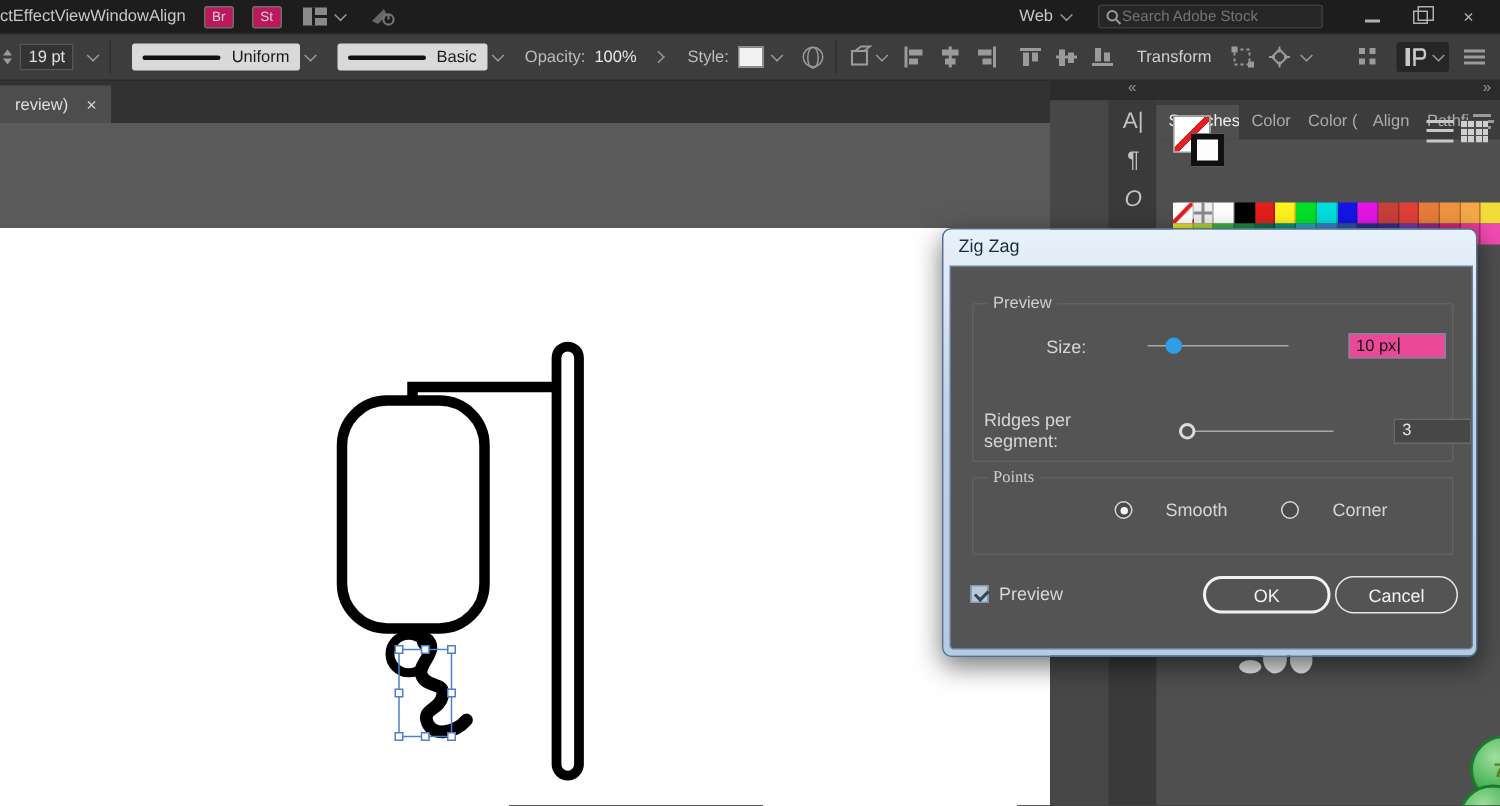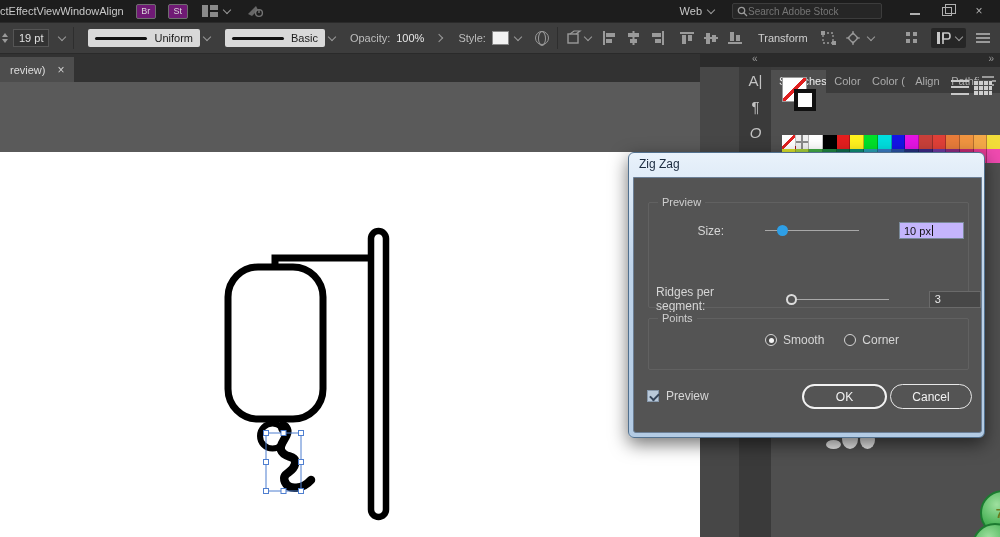--- a/index.html
+++ b/index.html
@@ -3,21 +3,21 @@
 <meta charset="utf-8">
 <style>
   * { margin:0; padding:0; box-sizing:border-box; }
   html,body { width:1000px; height:537px; overflow:hidden; background:#000; }
   body { font-family:"Liberation Sans", sans-serif; }
   .screen { position:relative; width:1000px; height:537px; background:#3d3d3d; overflow:hidden; }
 
   
   .menubar { position:absolute; left:0; top:0; width:1000px; height:22px; background:#1d1d1d; display:flex; align-items:center; color:#c8c8c8; font-size:11px; }
   .menu-item { padding:0 0; height:22px; line-height:22px; cursor:default; }
-  .mb-btn { width:20px; height:15px; background:#701a75; border:1px solid #6e6e6e; border-radius:2px; color:#d8d8d8; font-size:9px; text-align:center; line-height:13px; margin-left:12px; }
+  .mb-btn { width:20px; height:15px; background:#be185d; border:1px solid #6e6e6e; border-radius:2px; color:#d8d8d8; font-size:9px; text-align:center; line-height:13px; margin-left:12px; }
   .ws-icon { width:16px; height:12px; margin-left:14px; display:inline-block; background:#8a8a8a; position:relative; }
   .ws-icon::after { content:""; position:absolute; left:6px; top:0; width:2px; height:12px; background:#1d1d1d; }
   .ws-icon::before { content:""; position:absolute; left:8px; top:5px; width:8px; height:2px; background:#1d1d1d; z-index:1; }
   .chev { width:6px; height:6px; border-right:1.5px solid #9a9a9a; border-bottom:1.5px solid #9a9a9a; transform:rotate(45deg); display:inline-block; margin:0 0 2px 6px; }
   .share-icon { margin-left:16px; opacity:.8; }
   .mb-right { margin-left:auto; display:flex; align-items:center; }
   .ws-select { display:flex; align-items:center; color:#c8c8c8; margin-right:18px; }
   .searchbox { width:150px; height:16px; background:#262626; border:1px solid #3c3c3c; border-radius:2px; display:flex; align-items:center; padding:0 4px; margin-right:24px; }
   .searchbox input { background:transparent; border:none; outline:none; color:#8a8a8a; font-size:10px; width:120px; font-family:"Liberation Sans", sans-serif; }
   .win-controls { display:flex; align-items:center; gap:14px; margin-right:12px; color:#b0b0b0; }
@@ -97,35 +97,35 @@
   .dialog { position:absolute; left:628px; top:152px; width:357px; height:286px; z-index:10;
     background:linear-gradient(#e9f2fb,#bfd4ea 40%,#b3cbe4); border:1px solid #52718f; border-radius:6px;
     box-shadow:0 6px 18px rgba(0,0,0,.55); }
   .dlg-title { position:absolute; left:10px; top:4px; font-size:12px; color:#1c2c40; }
   .dlg-body { position:absolute; left:4px; top:24px; width:349px; height:256px; background:#545454; border:1px solid #6b7f96; border-radius:0 0 3px 3px; color:#d6d6d6; font-size:12px; }
   .group { position:absolute; border:1px solid rgba(255,255,255,.08); border-radius:2px; }
   .g-options { left:14px; top:24px; width:321px; height:106px; }
   .g-points  { left:14px; top:140px; width:321px; height:52px; }
   .sec-label { position:absolute; font-size:11px; color:#cfcfcf; background:#545454; padding:0 4px; }
   .l-options { left:24px; top:18px; }
-  .l-points  { left:24px; top:134px; }
+  .l-points  { left:24px; top:134px;font-family:Liberation Serif, serif; }
   .dlg-row { position:absolute; display:flex; align-items:center;gap:33px; }
   .r-size { left:30px; top:44px; width:300px; }
   .size-lab { width:90px; text-align:right; padding-right:8px; }
   .slider { position:relative; width:128px; height:12px; }
   .slider .track { position:absolute; left:0; right:0; top:5.5px; height:1px; background:#a8a8a8; }
   .thumb-filled { position:absolute; top:0.5px; width:11px; height:11px; border-radius:50%; background:#2e9fe6; }
   .thumb-hollow { position:absolute; top:0.5px; width:11px; height:11px; border-radius:50%; border:2px solid #dcdcdc; background:#545454; }
-  .field-white { margin-left:7px; width:85px; height:17px; background:#c4b5fd; border:1px solid #7a8a9a; color:#111; display:flex; align-items:center; padding:0 4px; font-size:11px; }
+  .field-white { margin-left:7px; width:85px; height:17px; background:#ec4899; border:1px solid #7a8a9a; color:#111; display:flex; align-items:center; padding:0 4px; font-size:11px; }
   .caret { width:1px; height:11px; background:#111; margin-left:1px; }
   .field-num { margin-left:7px; width:62px; height:17px; background:#474747; border:1px solid #6a6a6a; color:#e8e8e8; display:flex; align-items:center; padding:0 5px; font-size:11px; }
   .r-radio1 { left:128px; top:70px; gap:6px; }
-  .r-ridges { left:22px; top:95px;margin-top:12px; }
+  .r-ridges { left:22px; top:95px; }
   .ridges-lab { padding-right:8px; }
-  .r-radio2 { left:131px; top:155px; gap:6px; }
+  .r-radio2 { left:109px; top:155px; gap:22px; }
   .radio { width:12px; height:12px; border-radius:50%; border:1.5px solid #d6d6d6; background:#4a4a4a; position:relative; }
   .radio.sel::after { content:""; position:absolute; inset:2.5px; background:#f4f4f4; border-radius:50%; }
   .rlabel { margin-right:14px; }
   .r-bottom { left:0; top:206px; width:349px; height:26px; }
   .cb { position:absolute; left:13px; top:6px; width:12px; height:12px; background:#b9c9da; border:1px solid #8899ac; }
   .cb::after { content:""; position:absolute; left:2px; top:2px; width:7px; height:4px; border-left:2px solid #35455a; border-bottom:2px solid #35455a; transform:rotate(-45deg); }
   .cb-label { position:absolute; left:32px; top:5px; }
   .pill { position:absolute; top:0; height:25px; border-radius:13px; background:transparent; color:#f2f2f2; font-size:12px; display:flex; align-items:center; justify-content:center; font-family:"Liberation Sans", sans-serif; }
   .btn-ok { left:168px; width:85px; border:2.5px solid #f2f2f2; }
   .btn-cancel { left:256px; width:82px; border:1.5px solid #e8e8e8; }

